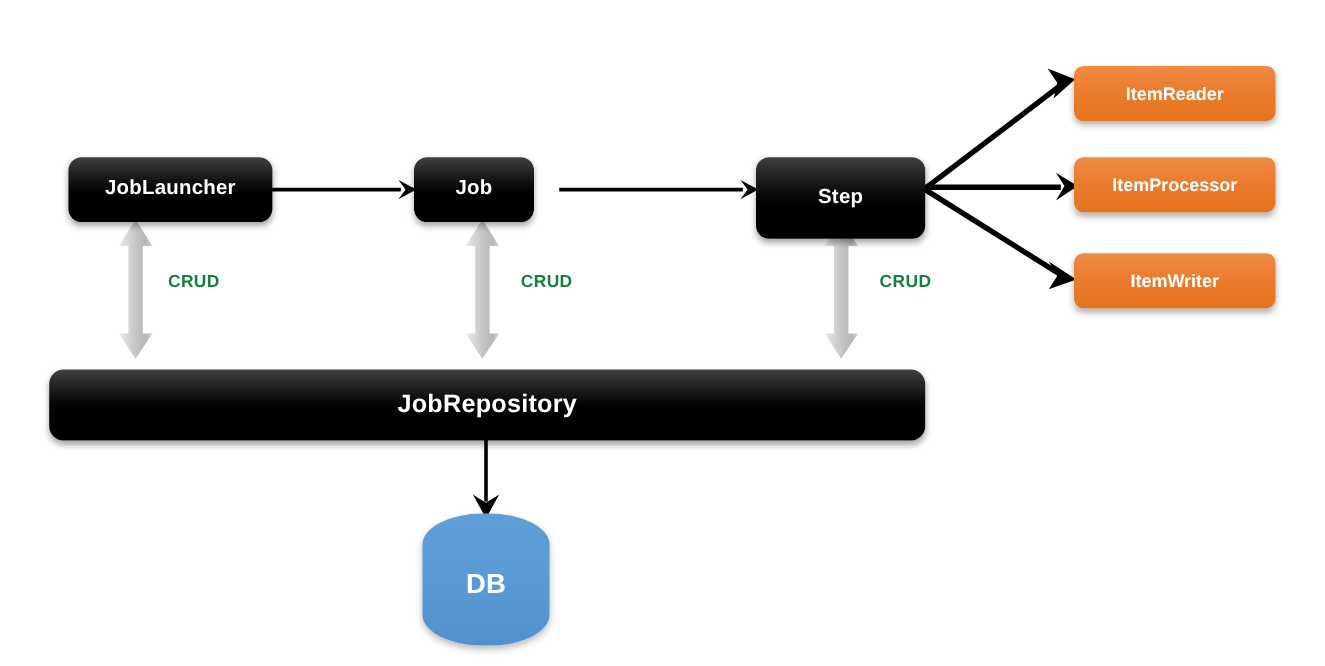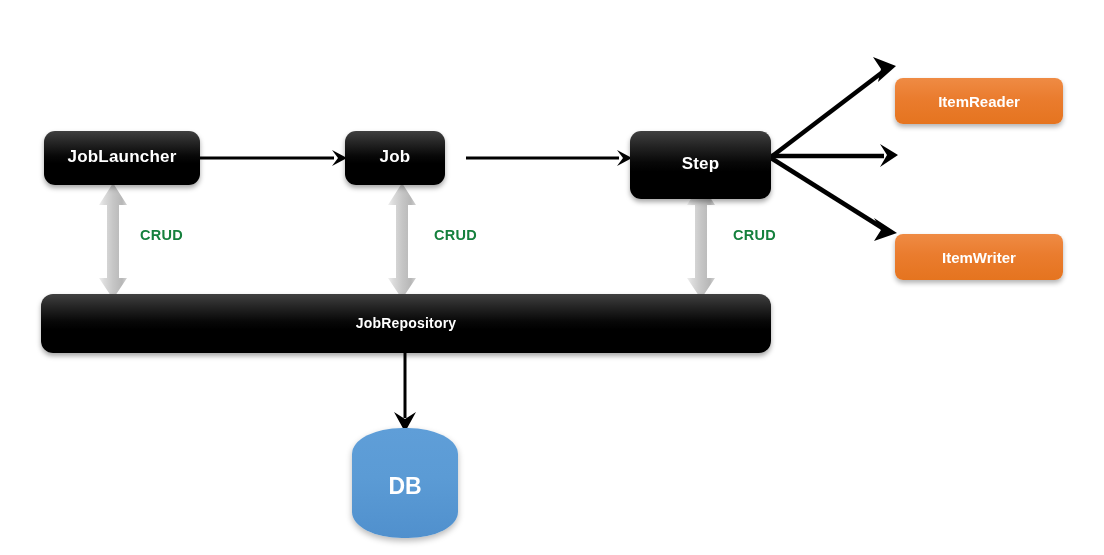--- a/index.html
+++ b/index.html
@@ -31,45 +31,44 @@
     display: flex;
     align-items: center;
     justify-content: center;
     color: #ffffff;
     font-weight: bold;
     letter-spacing: 0.2px;
     z-index: 6;
   }
   .node-black .label { position: relative; top: -1px; }
 
-  #node-joblauncher { left: 44px;  top: 131px; width: 156px; height: 54px; font-size: 17px; }
+  #node-joblauncher { left: 57px;  top: 131px; width: 170px; height: 54px; font-size: 17px; }
   #node-job         { left: 345px; top: 131px; width: 100px; height: 54px; font-size: 17px; }
   #node-step        { left: 630px; top: 131px; width: 141px; height: 68px; font-size: 17px; }
   #node-jobrepository {
-    left: 41px; top: 294px; width: 730px; height: 59px;
-    font-size: 14px; border-radius: 12px;
+    left: 41px; top: 308px; width: 730px; height: 59px;
+    font-size: 21px; border-radius: 12px;
   }
 
   
   .node-orange {
     position: absolute;
     left: 895px;
     width: 168px;
     height: 46px;
     border-radius: 8px;
     background: linear-gradient(to bottom, #ef8b44 0%, #ea7c2e 45%, #e5741f 100%);
     box-shadow: 0 3px 5px rgba(0,0,0,0.30);
     display: flex;
     align-items: center;
     justify-content: center;
     color: #ffffff;
     font-weight: bold;
     font-size: 15px;
     z-index: 6;
-    margin-top: 23px;
   }
   #node-itemreader    { top: 55px;  }
   #node-itemprocessor { top: 131px; }
   #node-itemwriter    { top: 211px; }
 
   
   #node-db {
     position: absolute;
     left: 352px;
     top: 428px;
@@ -188,20 +187,23 @@
   </div>
 
   <div class="node-black" id="node-jobrepository">
     <span class="label">JobRepository</span>
   </div>
 
   <div class="node-orange" id="node-itemreader">
     <span class="label">ItemReader</span>
   </div>
 
+  <div class="node-orange" id="node-itemprocessor">
+    <span class="label">ItemProcessor</span>
+  </div>
 
   <div class="node-orange" id="node-itemwriter">
     <span class="label">ItemWriter</span>
   </div>
 
   <div id="node-db">
     <span class="label">DB</span>
   </div>
 
   <div class="crud-label" id="crud-1">CRUD</div>

